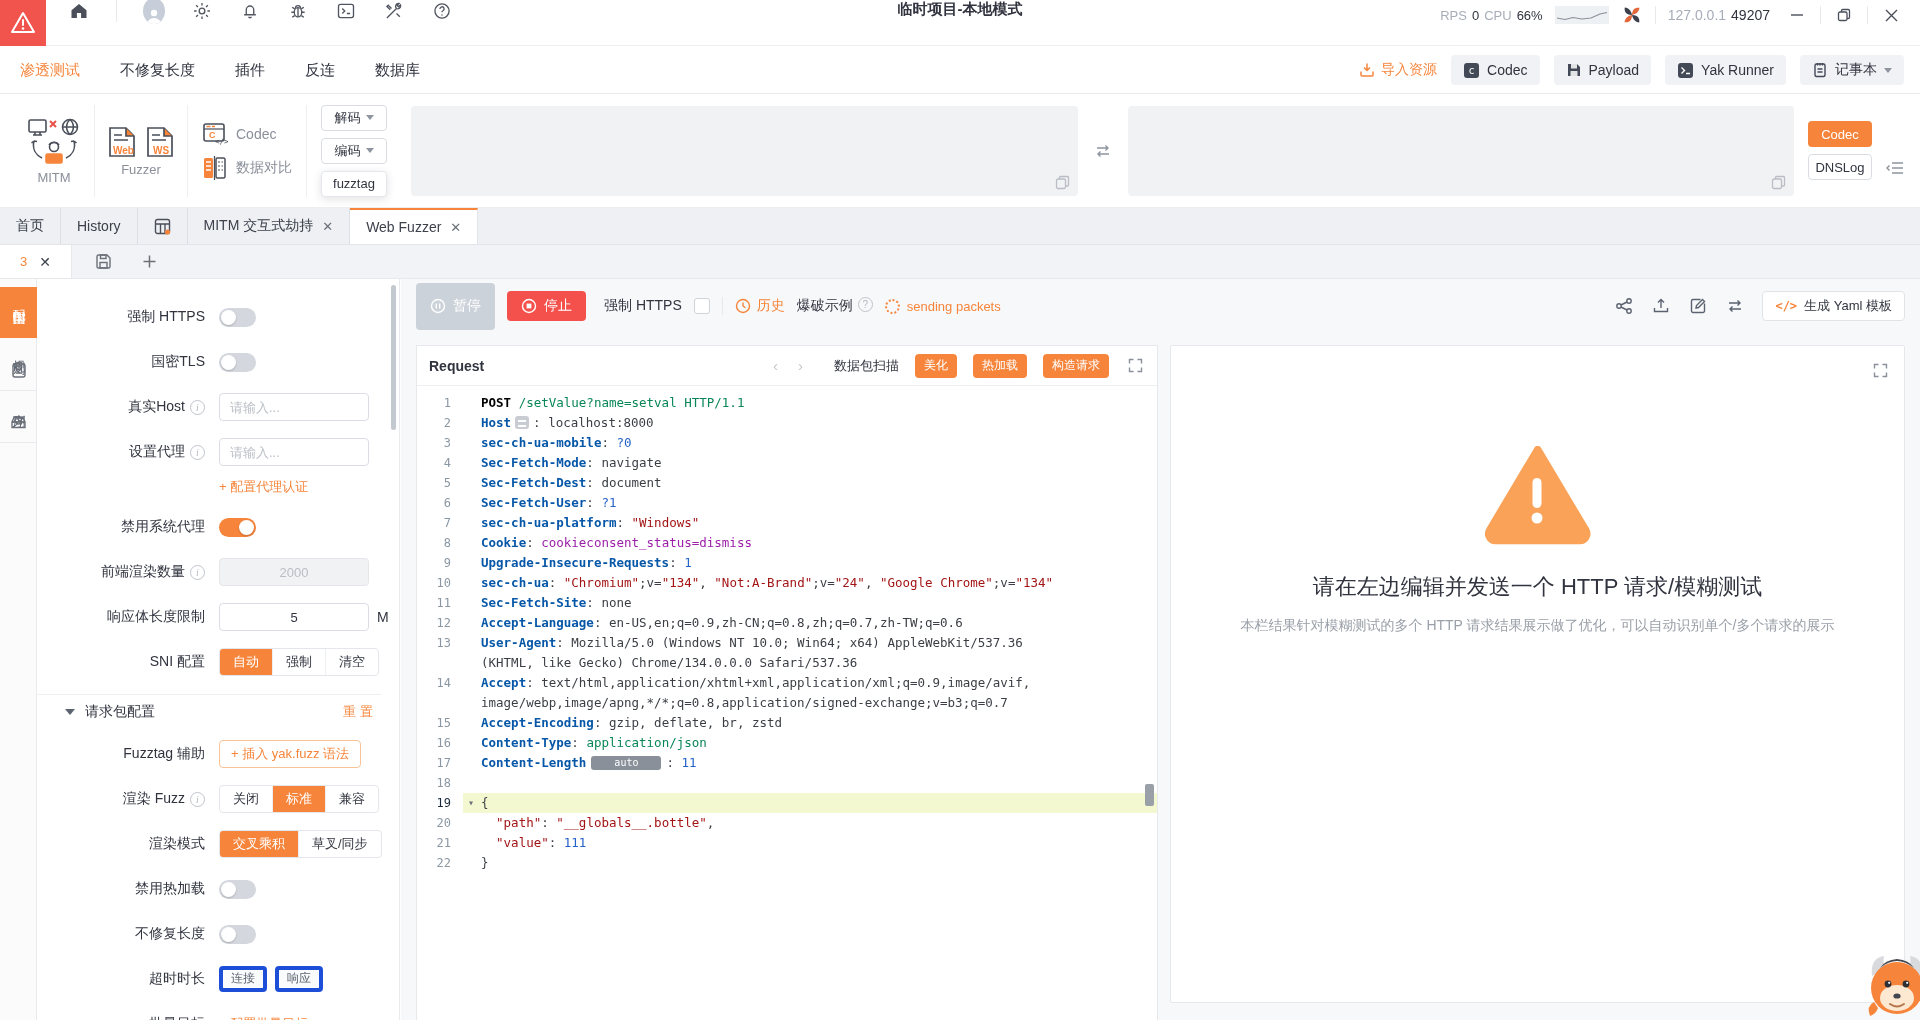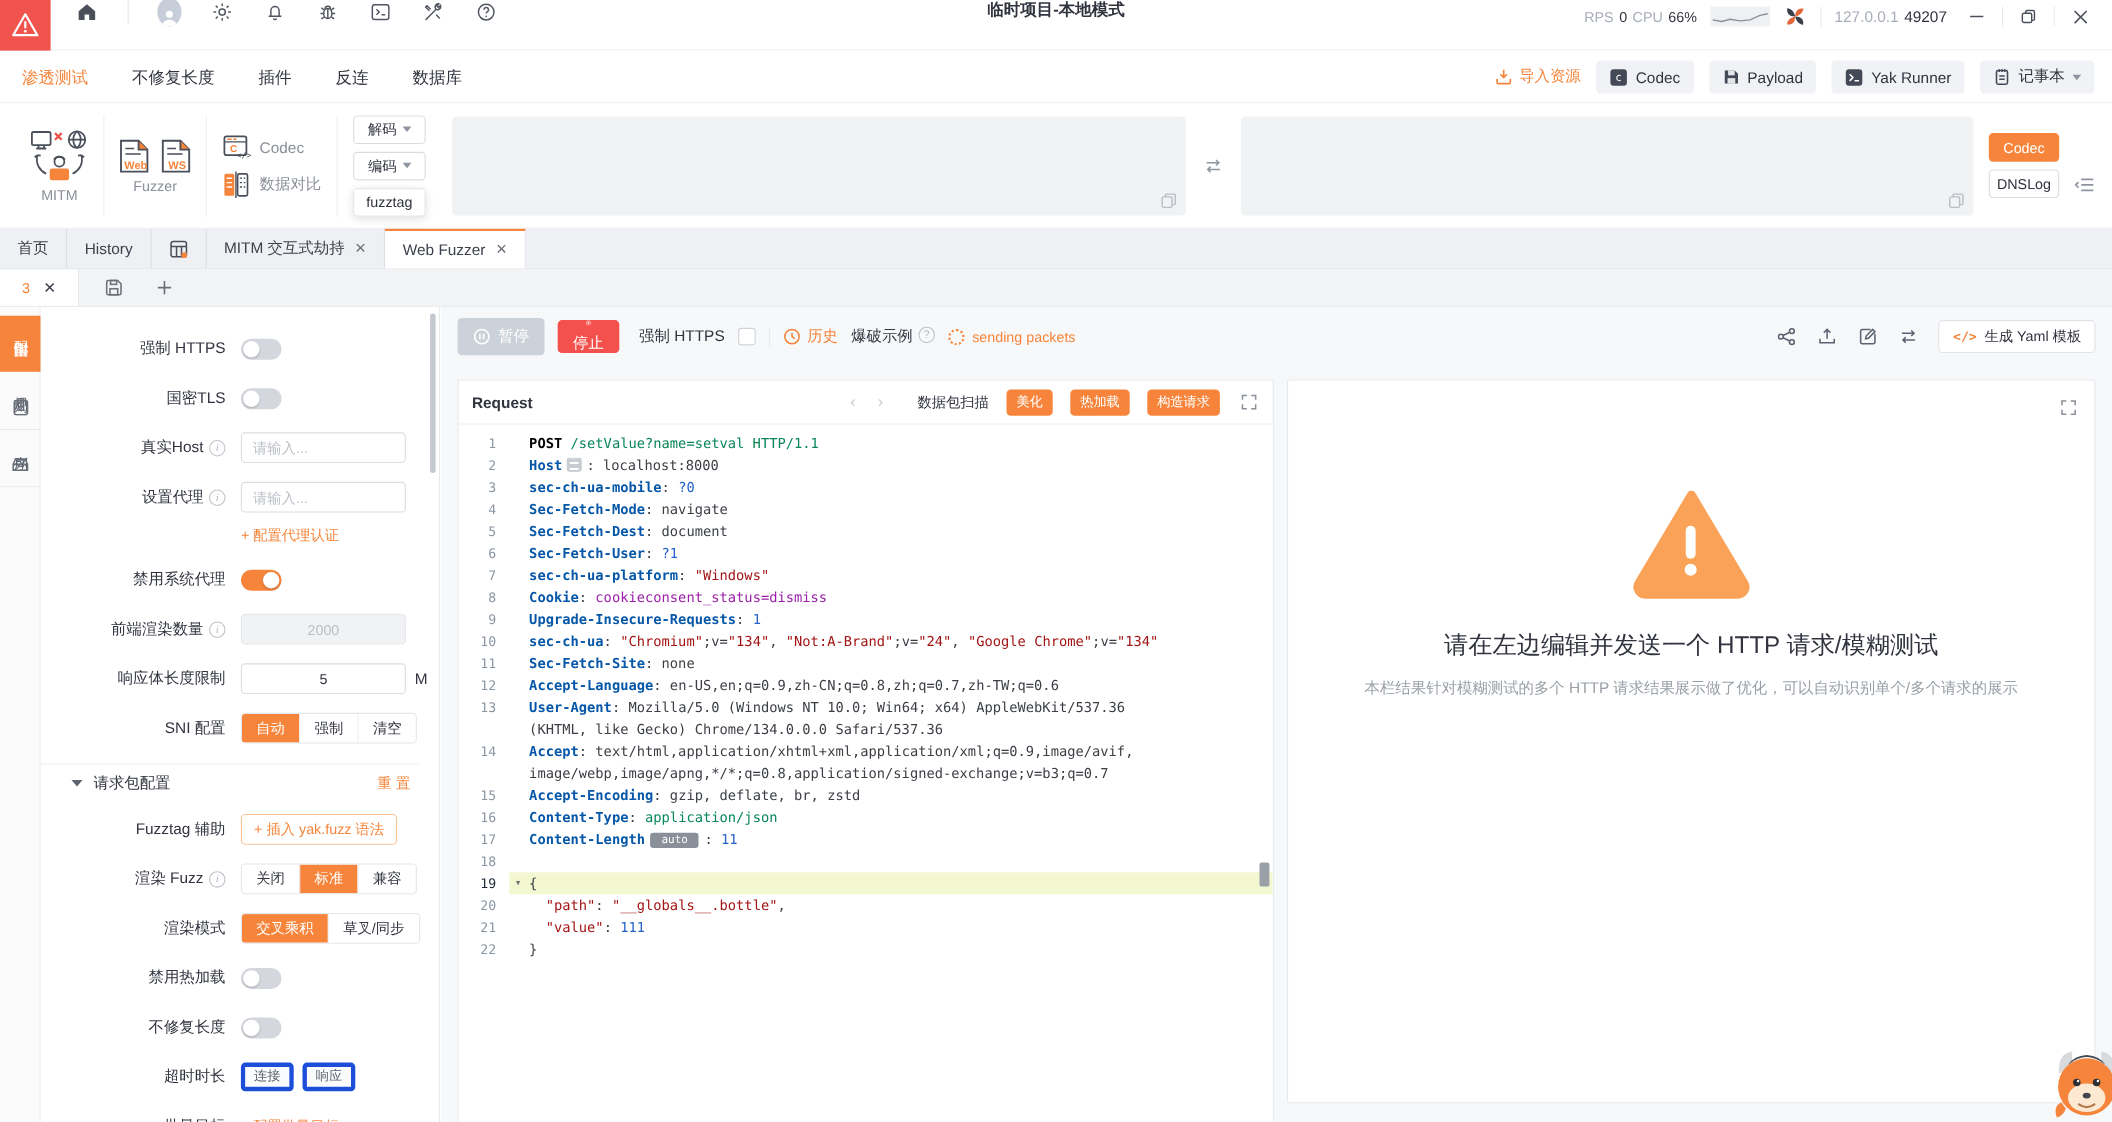--- a/index.html
+++ b/index.html
@@ -108,22 +108,22 @@
   .fuzz-ins{height:28px;border:1px solid #f8c397;border-radius:4px;color:var(--orange);background:#fff;font-size:13px;padding:0 11px;display:flex;align-items:center;cursor:pointer;}
   .tgroup{display:inline-flex;border:4px solid #1d4ed8;border-radius:4px;overflow:hidden;height:26px;align-items:stretch;font-size:12px;flex-direction:column;}
   .tcell{display:flex;align-items:center;justify-content:center;padding:0 8px;color:var(--text);}
   .tcell.mid{border-left:1px solid #edeff2;border-right:1px solid #edeff2;min-width:34px;}
   .tcell.pre{background:#fafbfc;color:#5c6370;}
   .tcell.suf{background:#fafbfc;color:#5c6370;}
 
   
   .main{position:absolute;left:401px;top:279px;right:0;bottom:0;background:#f7f8fa;}
   .ftoolbar{position:absolute;left:15px;top:9px;right:15px;height:36px;display:flex;align-items:center;gap:12px;}
-  .btn-pause{height:34px;border-radius:4px;background:#ccd2d9;color:#fff;display:flex;align-items:center;gap:7px;padding:0 14px;font-size:14px;cursor:not-allowed;}
-  .btn-stop{height:30px;border-radius:4px;background:var(--stop);color:#fff;display:flex;align-items:center;gap:7px;padding:0 14px;font-size:14px;cursor:pointer;flex-direction:column;}
+  .btn-pause{height:47px;border-radius:4px;background:#ccd2d9;color:#fff;display:flex;align-items:center;gap:7px;padding:0 14px;font-size:14px;cursor:not-allowed;}
+  .btn-stop{height:30px;border-radius:4px;background:var(--stop);color:#fff;display:flex;align-items:center;gap:7px;padding:0 14px;font-size:14px;cursor:pointer;}
   .chk{width:16px;height:16px;border:1px solid #d0d4da;border-radius:3px;background:#fff;cursor:pointer;}
   .lbl{font-size:14px;color:var(--text);}
   .hist{display:flex;align-items:center;gap:6px;color:var(--orange);font-size:14px;cursor:pointer;}
   .example{display:flex;align-items:flex-start;gap:5px;font-size:14px;color:var(--text);cursor:pointer;}
   .qmark{width:15px;height:15px;border-radius:50%;border:1px solid #c0c4cb;color:#b5bac2;font-size:10px;line-height:13px;text-align:center;}
   .sending{display:flex;align-items:center;gap:7px;color:var(--orange);font-size:13px;}
   .dotspin{width:15px;height:15px;border:2px dotted var(--orange);border-radius:50%;}
   .ft-right{margin-left:auto;display:flex;align-items:center;gap:17px;}
   .ft-ic{width:20px;height:20px;display:flex;align-items:center;justify-content:center;cursor:pointer;}
   .yaml-btn{height:30px;border:1px solid #e0e3e8;background:#fff;border-radius:4px;display:flex;align-items:center;gap:7px;padding:0 12px;cursor:pointer;}
@@ -146,21 +146,21 @@
   .eline.hl .fold,.eline.hl .code{background:#f3f8d1;}
   .tk-m{color:#000000;font-weight:bold;}
   .tk-g{color:#098658;}
   .tk-h{color:#0757a8;font-weight:bold;}
   .tk-p{color:#3b3f45;}
   .tk-n{color:#2563c9;}
   .tk-s{color:#a31515;}
   .tk-c{color:#9b1fa8;}
   .tk-t{color:#098658;}
   .tk-hb{display:inline-block;width:14px;height:13px;border-radius:3px;background:#c9ccd2;margin:0 4px;vertical-align:-2px;background-image:repeating-linear-gradient(to bottom,transparent 0 3px,#fff 3px 5px);background-size:8px 11px;background-position:3px 1px;background-repeat:no-repeat;}
-  .tk-ab{display:inline-block;background:#8a9099;color:#fff;font-size:10px;line-height:14px;border-radius:3px;padding:0 10px;margin:0 5px;vertical-align:1px;}
+  .tk-ab{display:inline-block;background:#8a9099;color:#fff;font-size:10px;line-height:14px;border-radius:3px;padding:0 23px;margin:0 5px;vertical-align:1px;}
   .ed-thumb{position:absolute;right:3px;top:438px;width:9px;height:22px;background:#9aa0a8;border-radius:2px;}
 
   .res-panel{position:absolute;left:769px;top:66px;right:15px;height:658px;background:#fff;border:1px solid var(--panel-border);border-radius:2px;}
   .res-expand{position:absolute;right:14px;top:14px;cursor:pointer;}
   .res-body{display:flex;flex-direction:column;align-items:center;padding-top:100px;}
   .res-title{font-size:22px;color:var(--text);margin-top:26px;}
   .res-sub{font-size:14px;color:#9aa0a8;margin-top:12px;width:640px;text-align:center;line-height:1.7;}
 
   .mascot{position:absolute;right:-12px;bottom:-4px;width:70px;height:78px;}
 </style>

